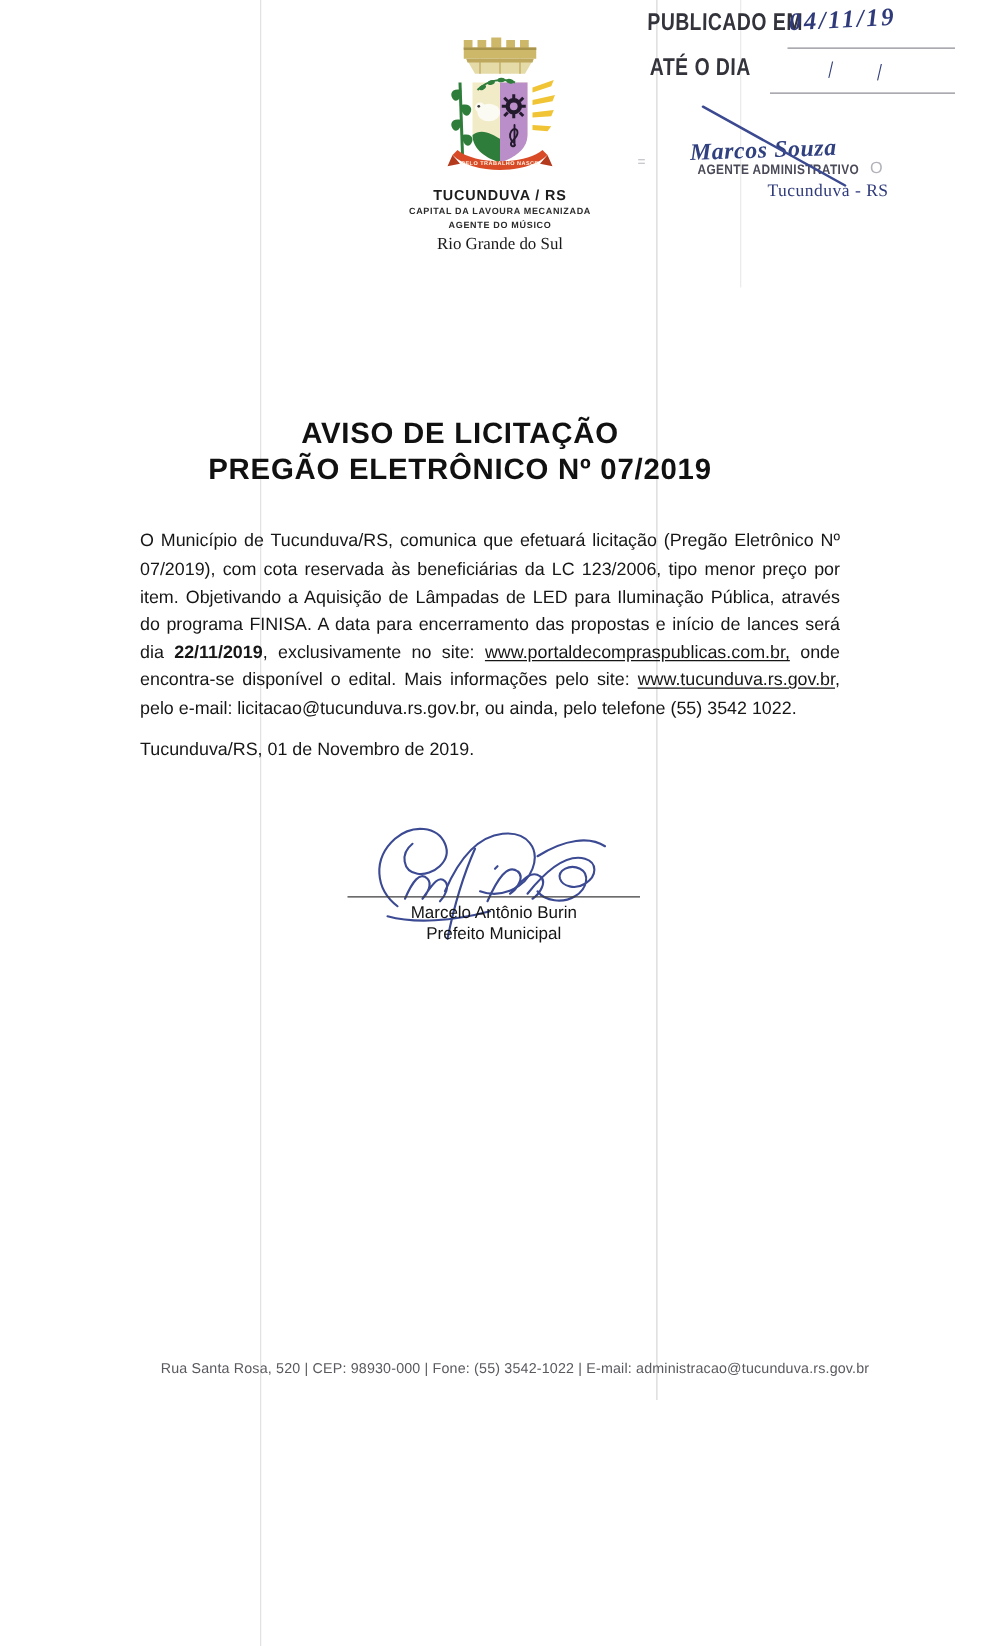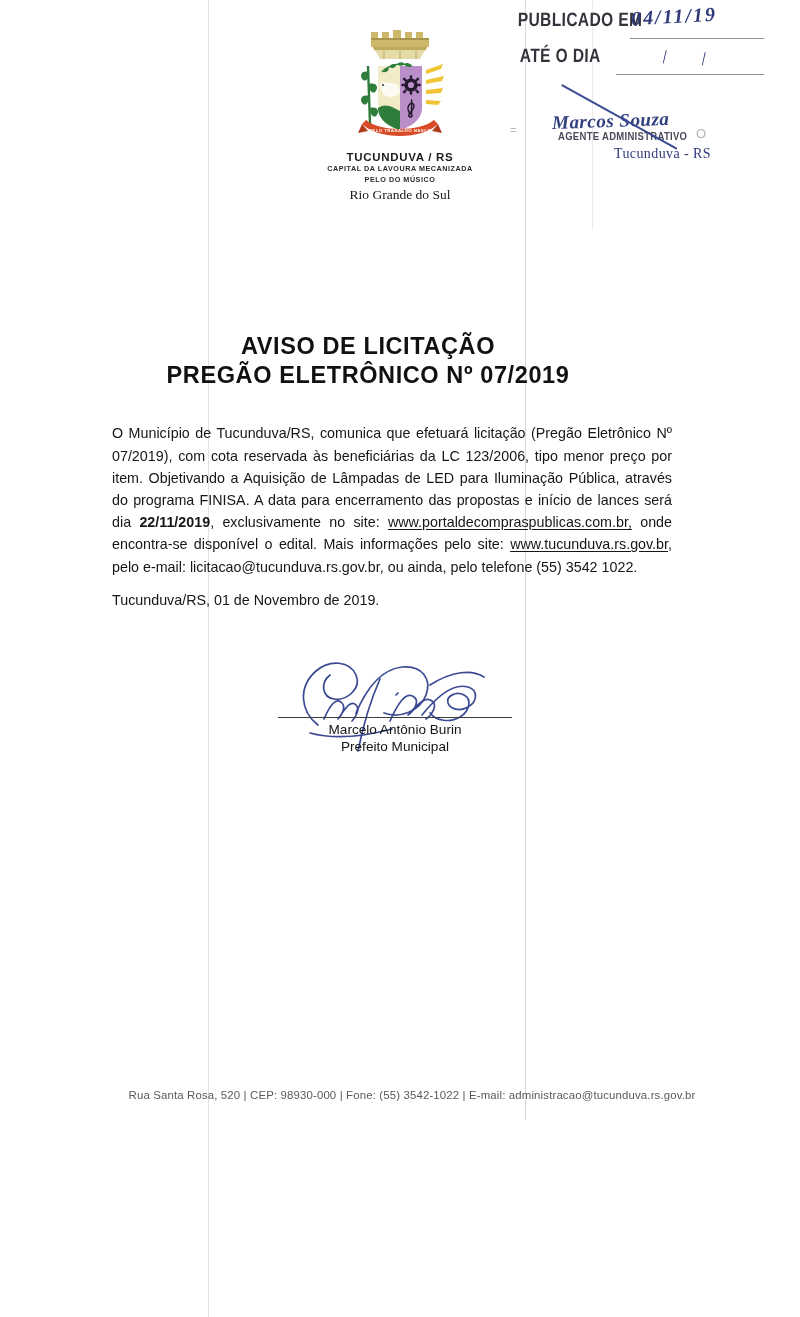--- a/index.html
+++ b/index.html
@@ -384,21 +384,21 @@
         </g>
 
         <path d="M14 96 C30 112 74 112 90 96 L86 92 C72 104 32 104 18 92 Z" fill="#d94b26"></path>
         <path d="M14 96 L10 105 L20 103 Z" fill="#b33a1c"></path>
         <path d="M90 96 L94 105 L84 103 Z" fill="#b33a1c"></path>
         <text x="52" y="104" font-family="Liberation Sans, sans-serif" font-size="4.4" font-weight="bold" fill="#fdf6e8" text-anchor="middle" letter-spacing="0.4">PELO TRABALHO NASCE</text>
       </svg>
     </div>
     <div class="crest-city">TUCUNDUVA / RS</div>
     <div class="crest-sub1">CAPITAL DA LAVOURA MECANIZADA</div>
-    <div class="crest-sub2">PELO DO MÚSICO</div>
+    <div class="crest-sub2">AGENTE DO MÚSICO</div>
     <div class="muni-state">Rio Grande do Sul</div>
   </div>
 
   <div id="stamp">
     <div class="stamp-lbl l1">PUBLICADO EM</div>
     <div class="stamp-date">04/11/19</div>
     <div class="stamp-rule r1"></div>
     <div class="stamp-lbl l2">ATÉ O DIA</div>
     <div class="stamp-slash a">/</div>
     <div class="stamp-slash b">/</div>

